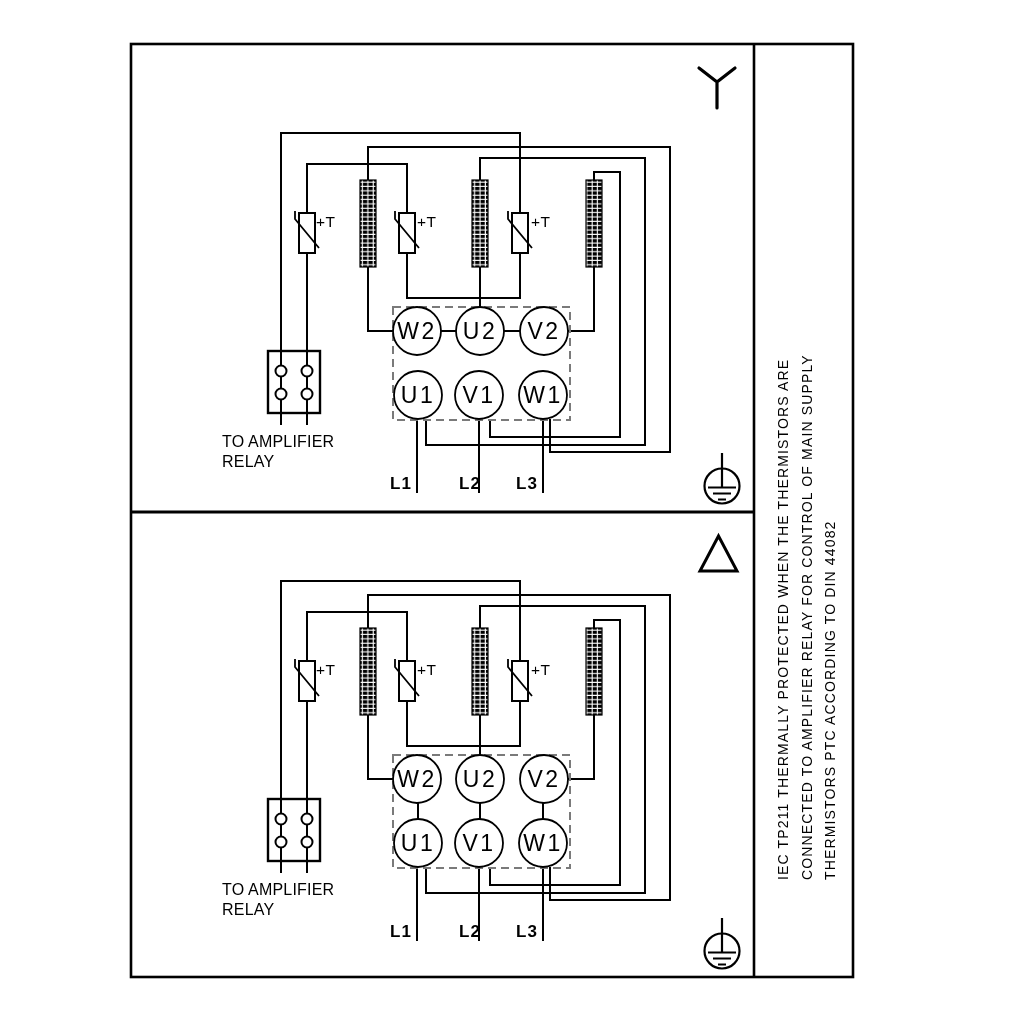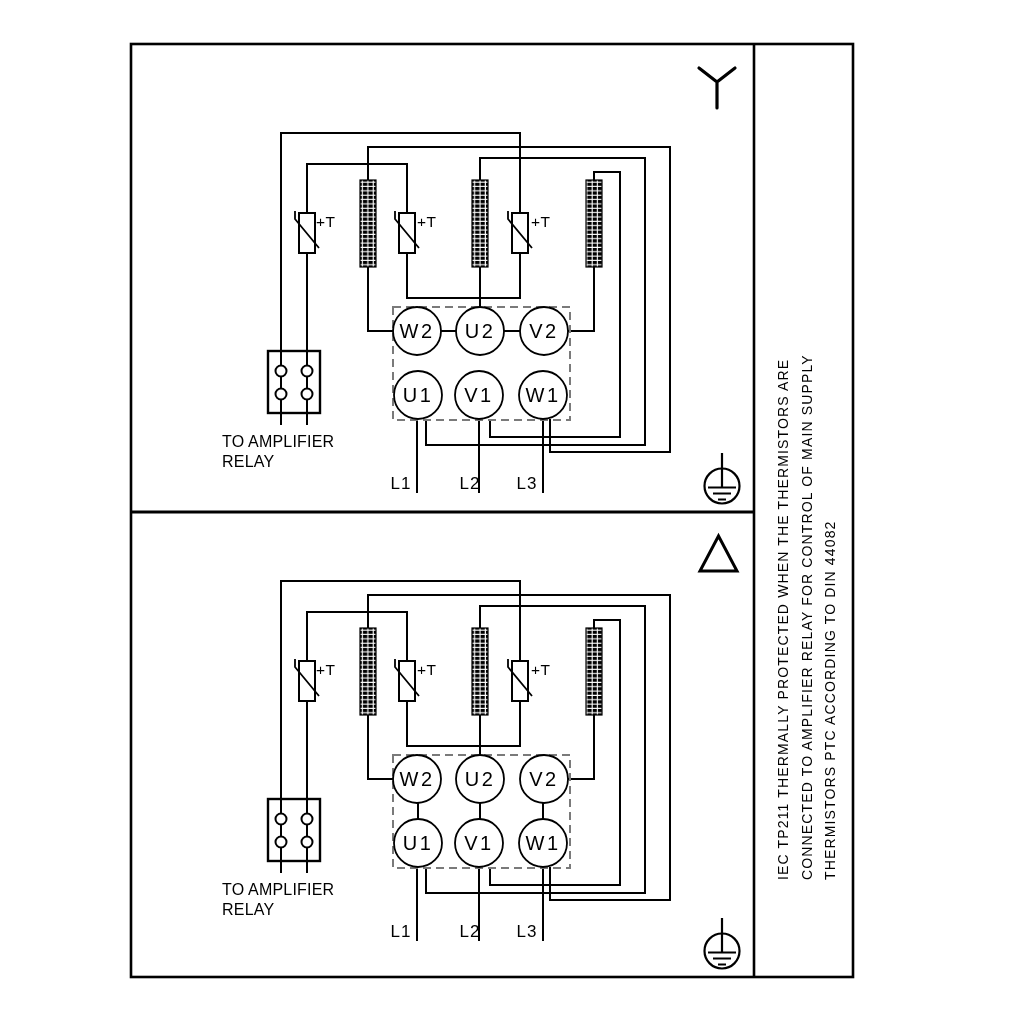--- a/index.html
+++ b/index.html
@@ -10,25 +10,25 @@
     background: #ffffff;
     font-family: "Liberation Sans", sans-serif;
     color: #000;
     overflow: hidden;
   }
   #linework { position: absolute; left: 0; top: 0; }
   .txt { position: absolute; white-space: nowrap; }
   .term {
     width: 48px; height: 48px;
     display: flex; align-items: center; justify-content: center;
-    font-size: 20px; letter-spacing: 2.5px; font-weight: 400;
+    font-size: 23px; letter-spacing: 2.5px; font-weight: 400;
   }
   .lline {
     width: 44px; height: 20px; text-align: center;
-    font-size: 17px; letter-spacing: 1px; font-weight: 400;
+    font-size: 17px; letter-spacing: 1px; font-weight: 700;
   }
   .ptc { font-size: 15.5px; letter-spacing: 0.5px; }
   .cap { font-size: 16px; letter-spacing: 0.2px; }
   .note-block {
     position: absolute;
     left: 772px; top: 880px;
     width: 496px; height: 71px;
     transform: rotate(-90deg);
     transform-origin: 0 0;
   }

